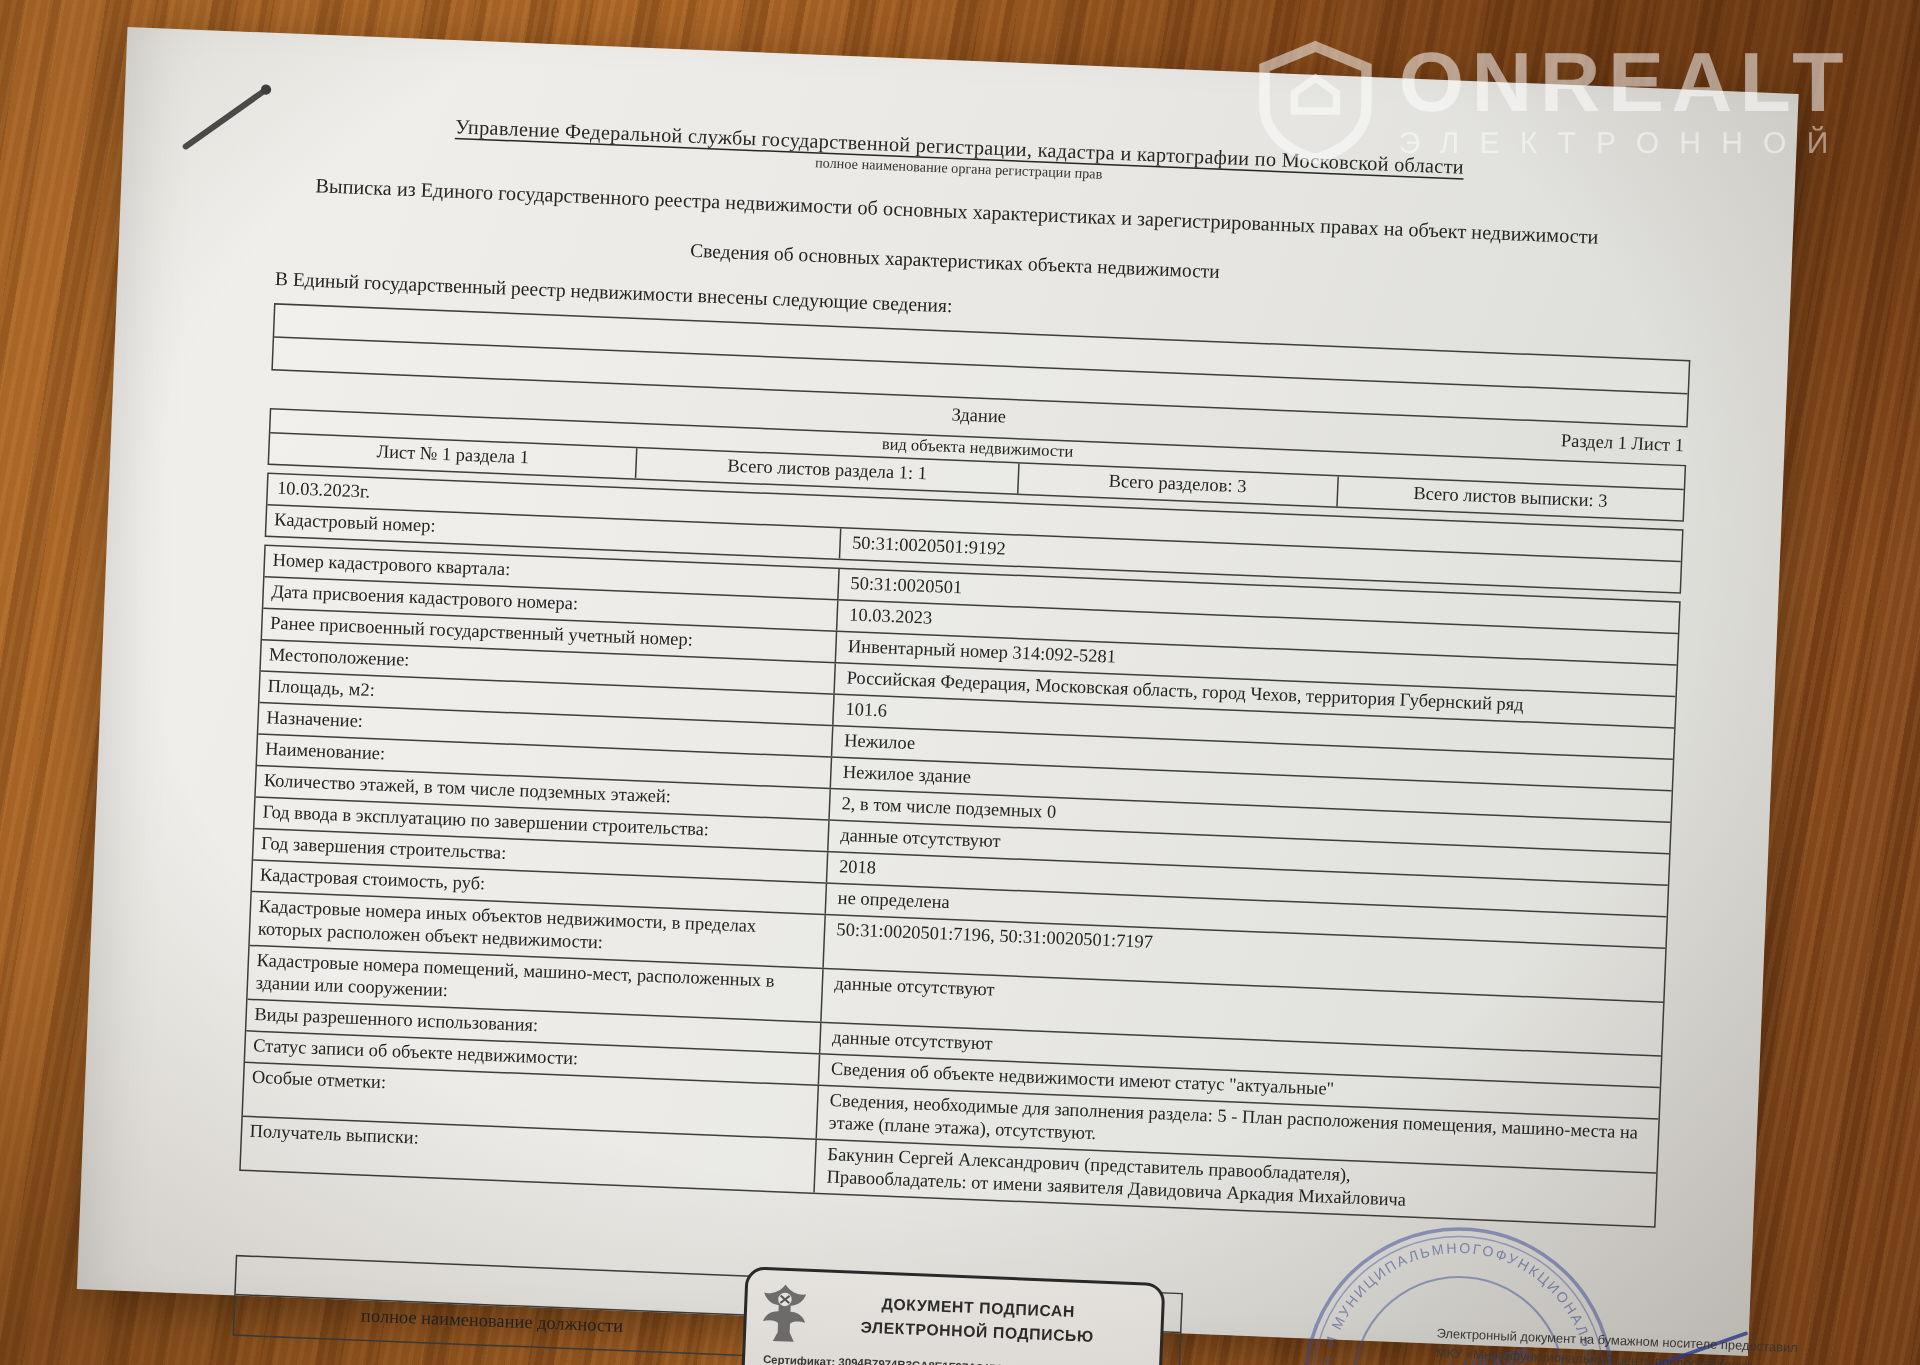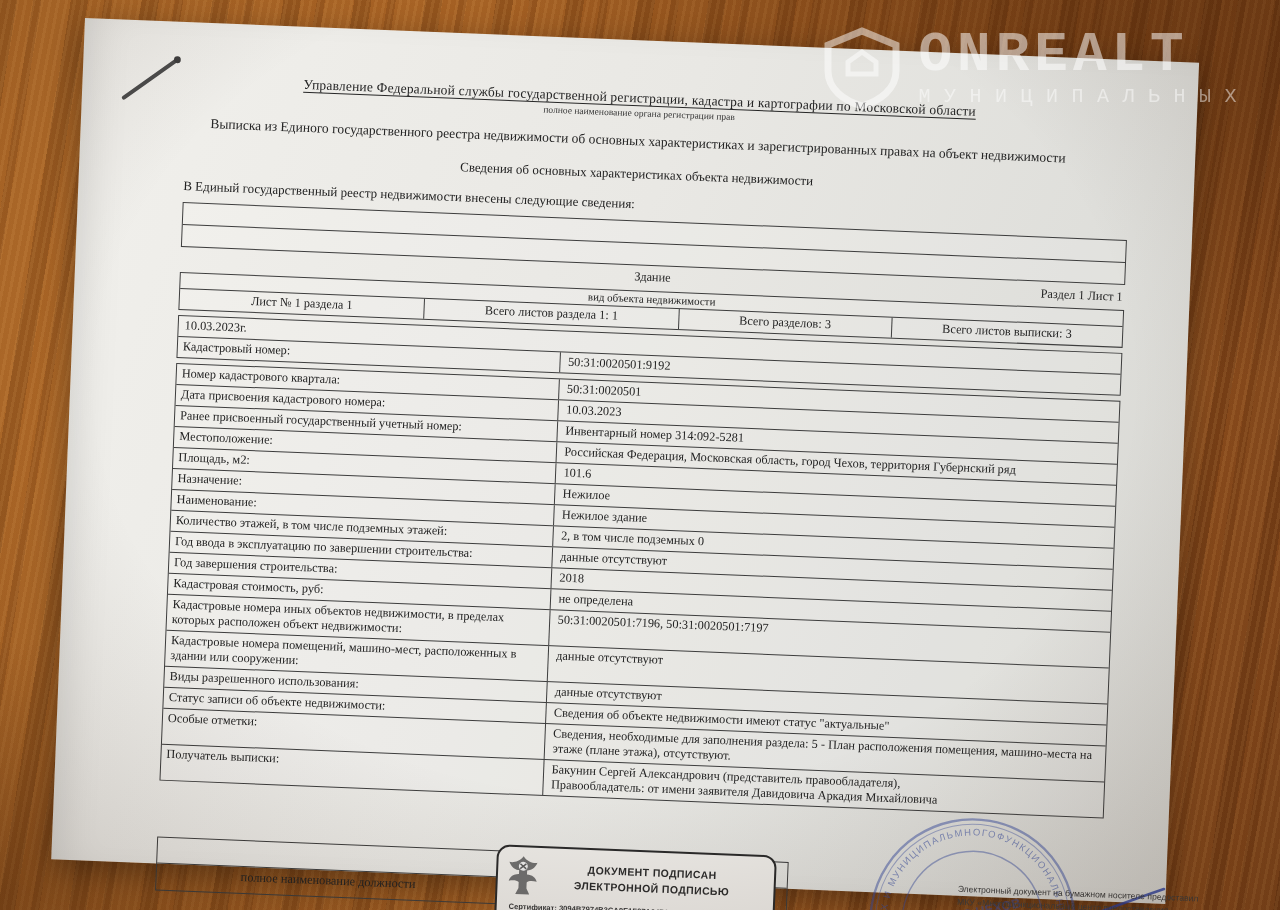--- a/index.html
+++ b/index.html
@@ -67,22 +67,22 @@
   .es-head{display:flex;align-items:center;padding:7px 10px 2px 8px;}
   .es-title{flex:1;text-align:center;font-size:10.5px;font-weight:bold;line-height:16px;
     letter-spacing:.4px;color:#2c2c2c;}
   .es-lines{padding:3px 10px 0 12px;font-size:7.6px;font-weight:bold;color:#3a3a3a;line-height:11px;}
   .mfc-note{position:absolute;left:802px;top:44px;width:252px;
     font-family:"Liberation Sans","DejaVu Sans",sans-serif;
     font-size:8.6px;line-height:12.5px;color:#3c3c3c;}
   .blue-stamp{position:absolute;left:708px;top:-28px;opacity:.92;}
   .blue-sign{position:absolute;left:740px;top:22px;}
   
-  .watermark{position:absolute;top:26px;right:30px;z-index:6;display:flex;align-items:center;
-    font-family:Liberation Mono, monospace;pointer-events:none;}
+  .watermark{position:absolute;top:26px;right:46px;z-index:6;display:flex;align-items:center;
+    font-family:Liberation Sans, sans-serif;pointer-events:none;}
   .wm-text{margin-left:14px;}
   .wm-brand{font-size:56px;font-weight:bold;letter-spacing:5px;color:rgba(255,255,255,.52);line-height:54px;}
   .wm-sub{font-size:20px;letter-spacing:13.5px;color:rgba(255,255,255,.48);margin-top:3px;}
 </style>
 </head>
 <body>
 
 <div class="scene">
 
   <div class="paper">
@@ -259,18 +259,18 @@
     </div>
   </div>
 
   <div class="watermark">
     <svg width="84" height="84" viewBox="0 0 84 84">
       <path d="M42,5 L76,19 V45 C76,63 60,75 42,80 C24,75 8,63 8,45 V19 Z" fill="none" stroke="rgba(255,255,255,.5)" stroke-width="7"></path>
       <path d="M28,48 V36 L42,26 L56,36 V48 Z" fill="none" stroke="rgba(255,255,255,.5)" stroke-width="5"></path>
     </svg>
     <div class="wm-text">
       <div class="wm-brand">ONREALT</div>
-      <div class="wm-sub">МУНИЦИПАЛЬНЫХ</div>
+      <div class="wm-sub">ЭЛЕКТРОННОЙ</div>
     </div>
   </div>
 
   <div class="vignette"></div>
 </div>
 
 </body></html>

